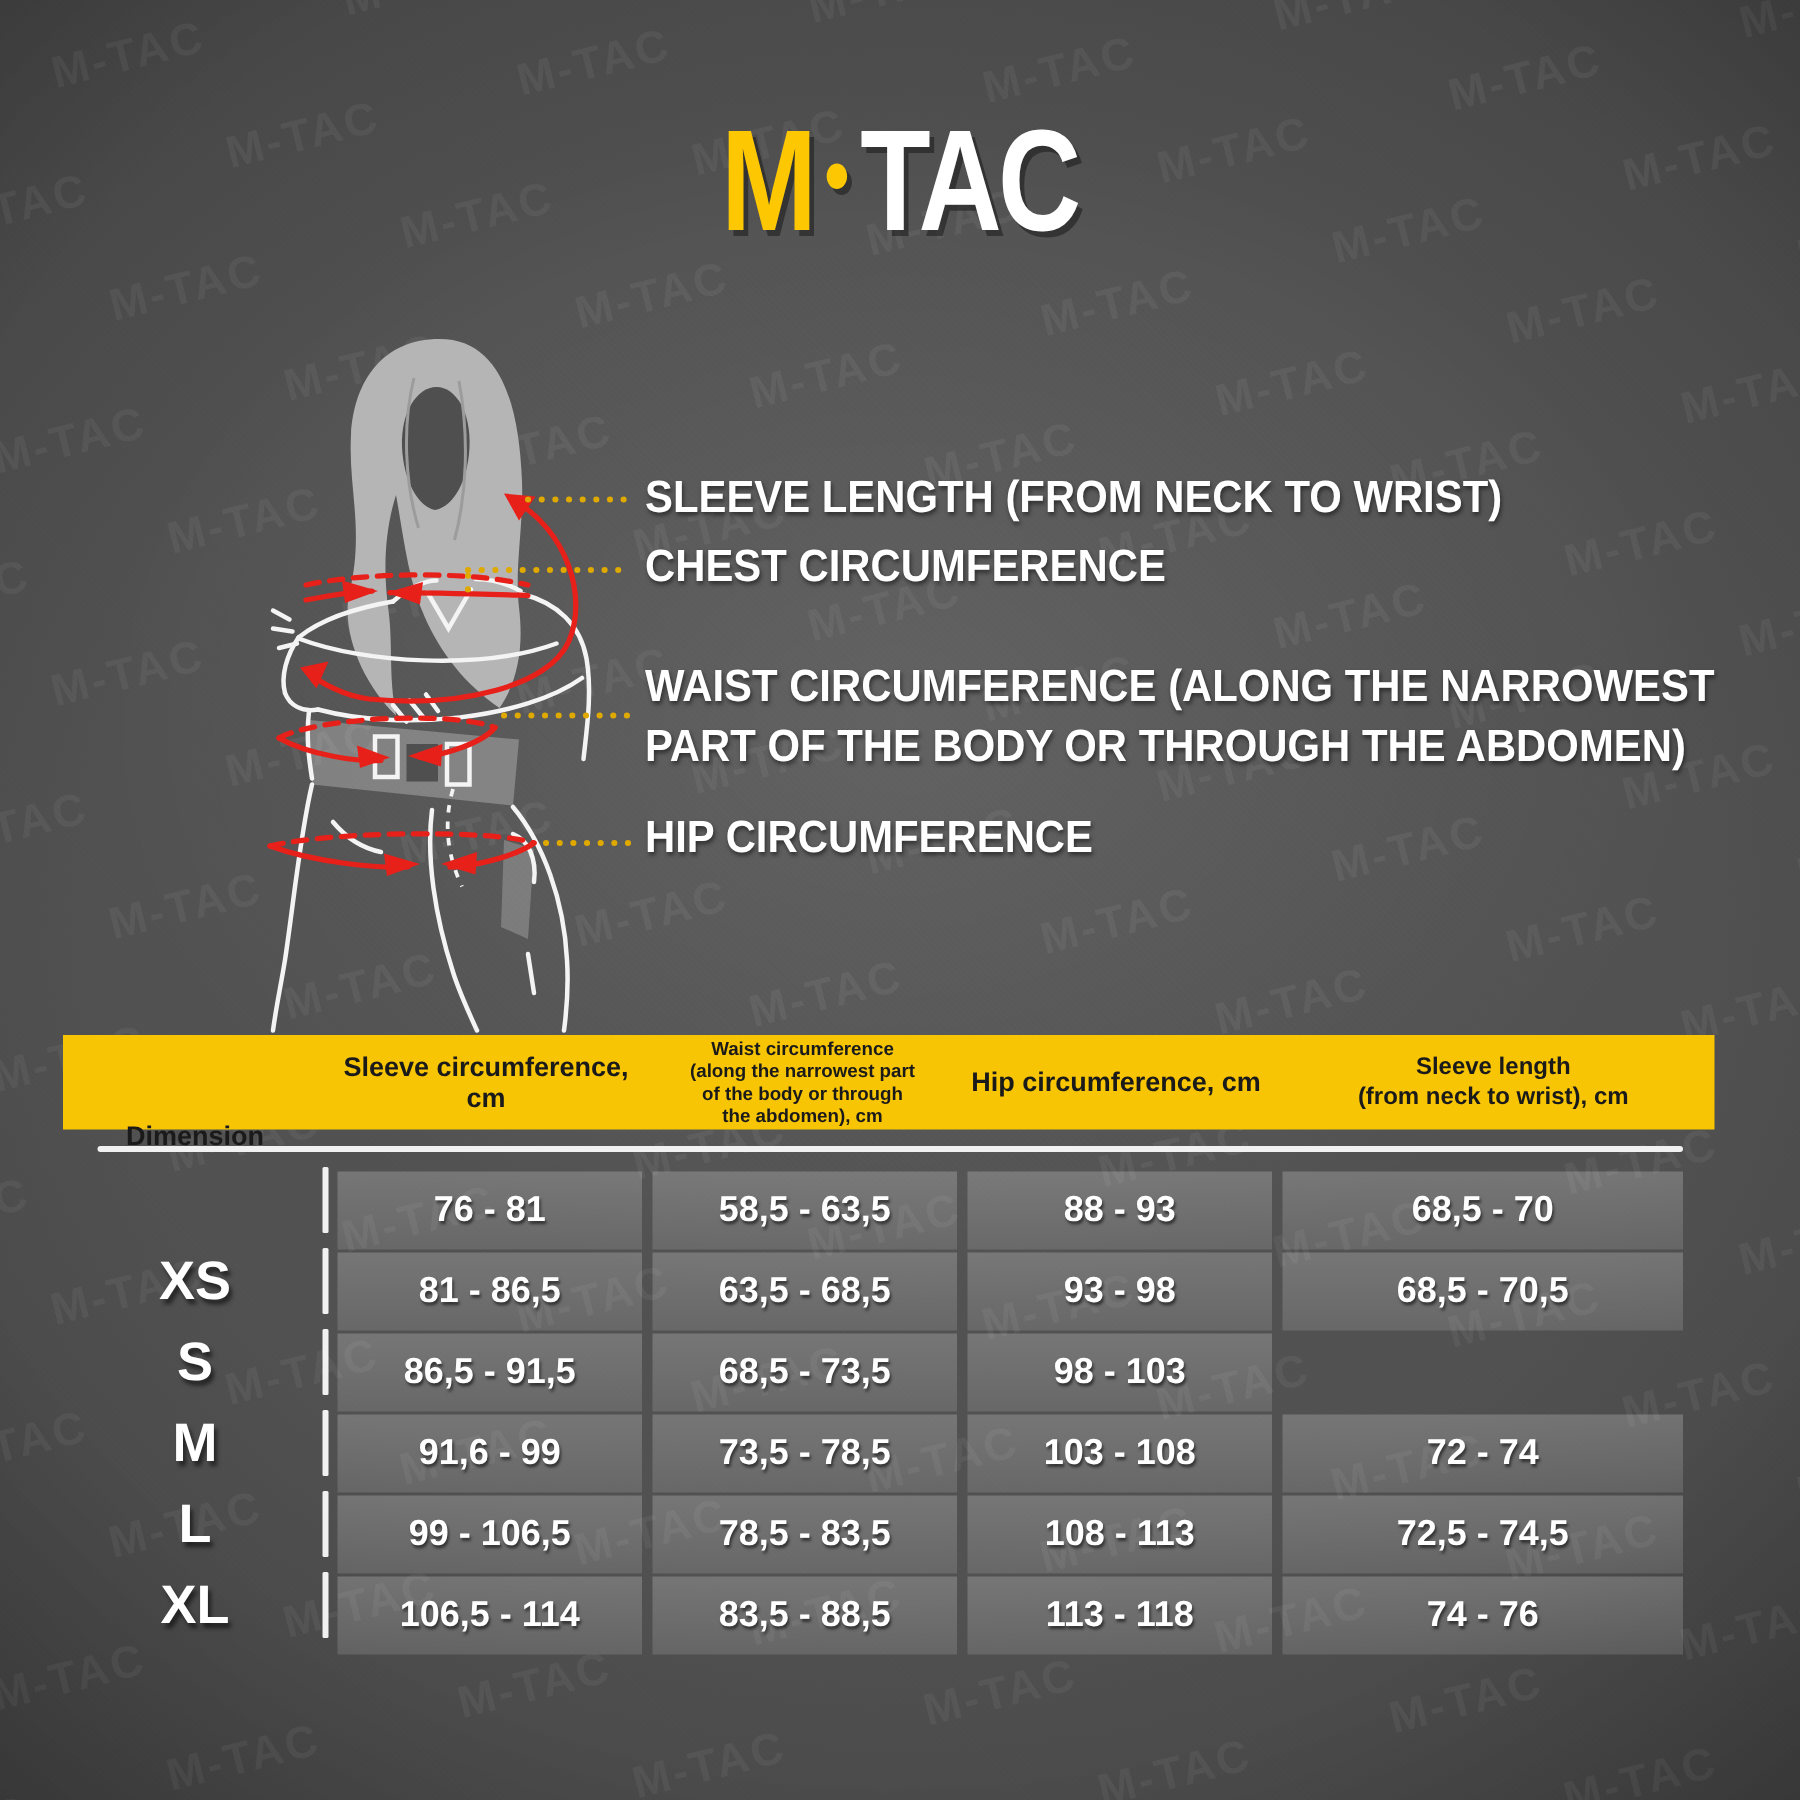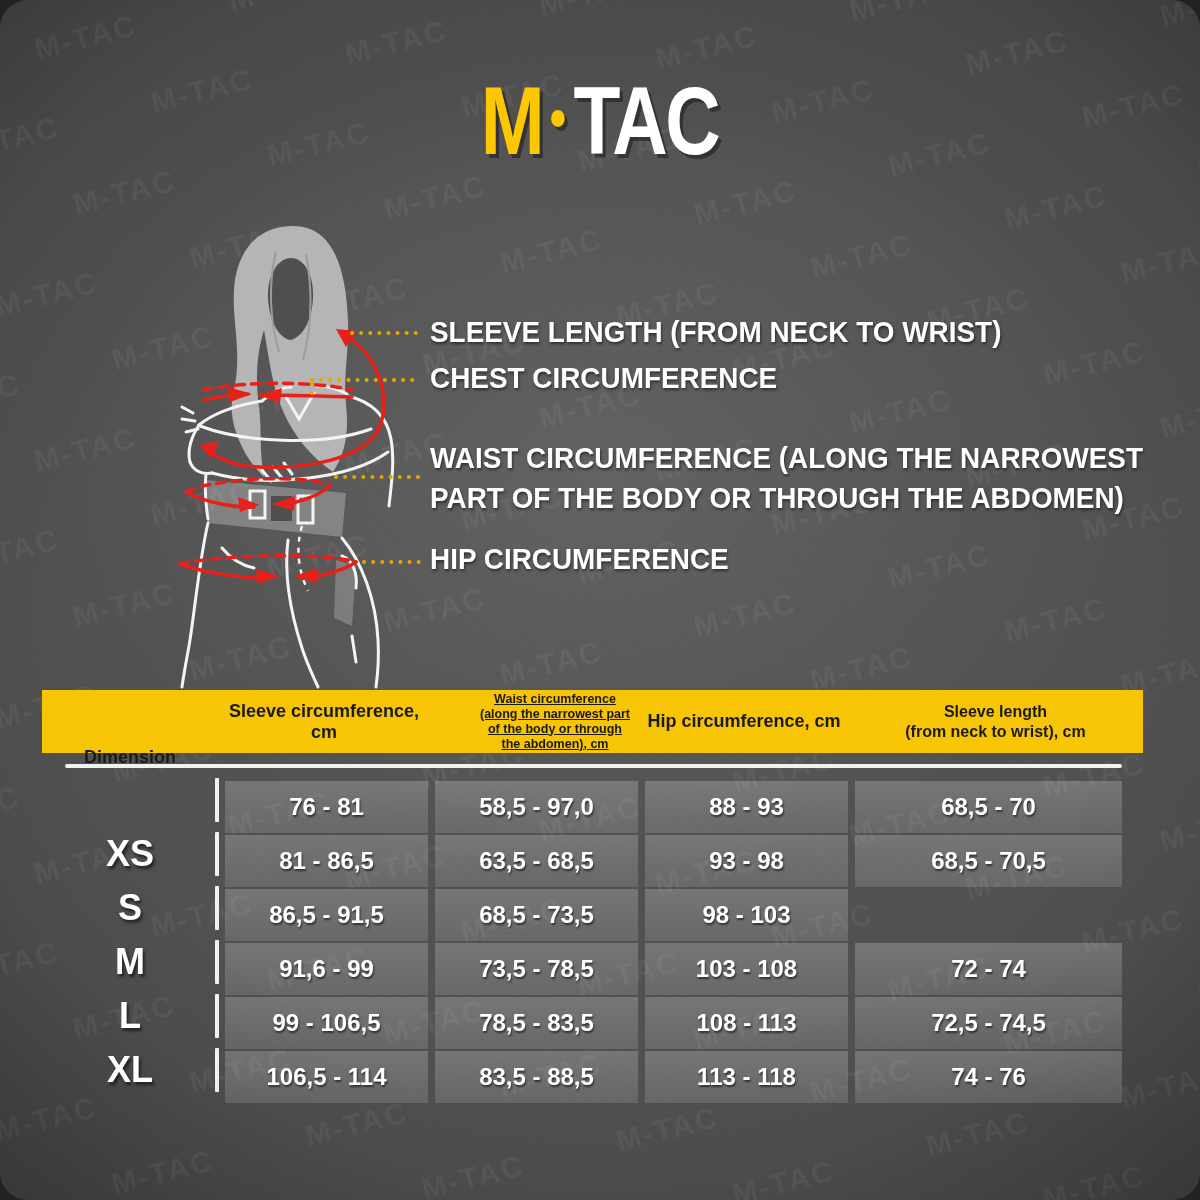--- a/index.html
+++ b/index.html
@@ -4,21 +4,20 @@
 <style>
   * { margin:0; padding:0; box-sizing:border-box; }
   html,body { background:#222; }
   body { font-family:"Liberation Sans", sans-serif; }
 
   #stage {
     position:relative; width:1200px; height:1200px; overflow:hidden;
     background:
       radial-gradient(ellipse 860px 640px at 50% 40%, rgba(255,255,255,0.10), rgba(255,255,255,0) 62%),
       radial-gradient(ellipse 1500px 1300px at 50% 50%, #515151 35%, #3c3c3c 72%, #292929 100%);
-    border-radius: 28px;
   }
 
   
   #wm {
     position:absolute; left:-300px; top:-350px; width:2000px; height:2000px;
     transform:rotate(-14deg); pointer-events:none;
   }
   .wm-item {
     position:absolute; color:rgba(255,255,255,0.055);
     font-weight:bold; font-size:30px; letter-spacing:2px; white-space:nowrap;
@@ -64,21 +63,21 @@
   .thead {
     position:absolute; left:42px; top:690px; width:1101px; height:63px;
     background:#f7c504; color:#1a1a1a;
   }
   .th {
     position:absolute; top:0; height:63px; display:flex; flex-direction:column;
     align-items:center; justify-content:center; text-align:center; font-weight:bold;
   }
   .th-dimension { left:0;   width:176px; font-size:18px;margin-top:36px; }
   .th-chest     { left:176px; width:212px; font-size:18px; }
-  .th-waist     { left:408px; width:210px; font-size:12.5px; line-height:15px;text-decoration:underline; }
+  .th-waist     { left:388px; width:210px; font-size:12.5px; line-height:15px; }
   .th-hip       { left:598px; width:208px; font-size:18px; }
   .th-sleeve    { left:806px; width:295px; font-size:16px; line-height:20px; }
 
   .hr-line {
     position:absolute; left:65px; top:764px; width:1057px; height:4px;
     background:#f1f1f1; border-radius:2px;
   }
 
   .trow { position:absolute; left:0; width:1200px; height:38px; }
   .size-cell {
@@ -336,21 +335,21 @@
     <div class="th th-sleeve">
       <div>Sleeve length</div>
       <div>(from neck to wrist), cm</div>
     </div>
   </div>
   <div class="hr-line"></div>
 
   <div class="trow" style="top:781px">
     <div class="vdiv"></div>
     <div class="val-cell vc1">76 - 81</div>
-    <div class="val-cell vc2">58,5 - 97,0</div>
+    <div class="val-cell vc2">58,5 - 63,5</div>
     <div class="val-cell vc3">88 - 93</div>
     <div class="val-cell vc4">68,5 - 70</div>
   </div>
   <div class="trow" style="top:835px">
     <div class="size-cell">XS</div>
     <div class="vdiv"></div>
     <div class="val-cell vc1">81 - 86,5</div>
     <div class="val-cell vc2">63,5 - 68,5</div>
     <div class="val-cell vc3">93 - 98</div>
     <div class="val-cell vc4">68,5 - 70,5</div>

